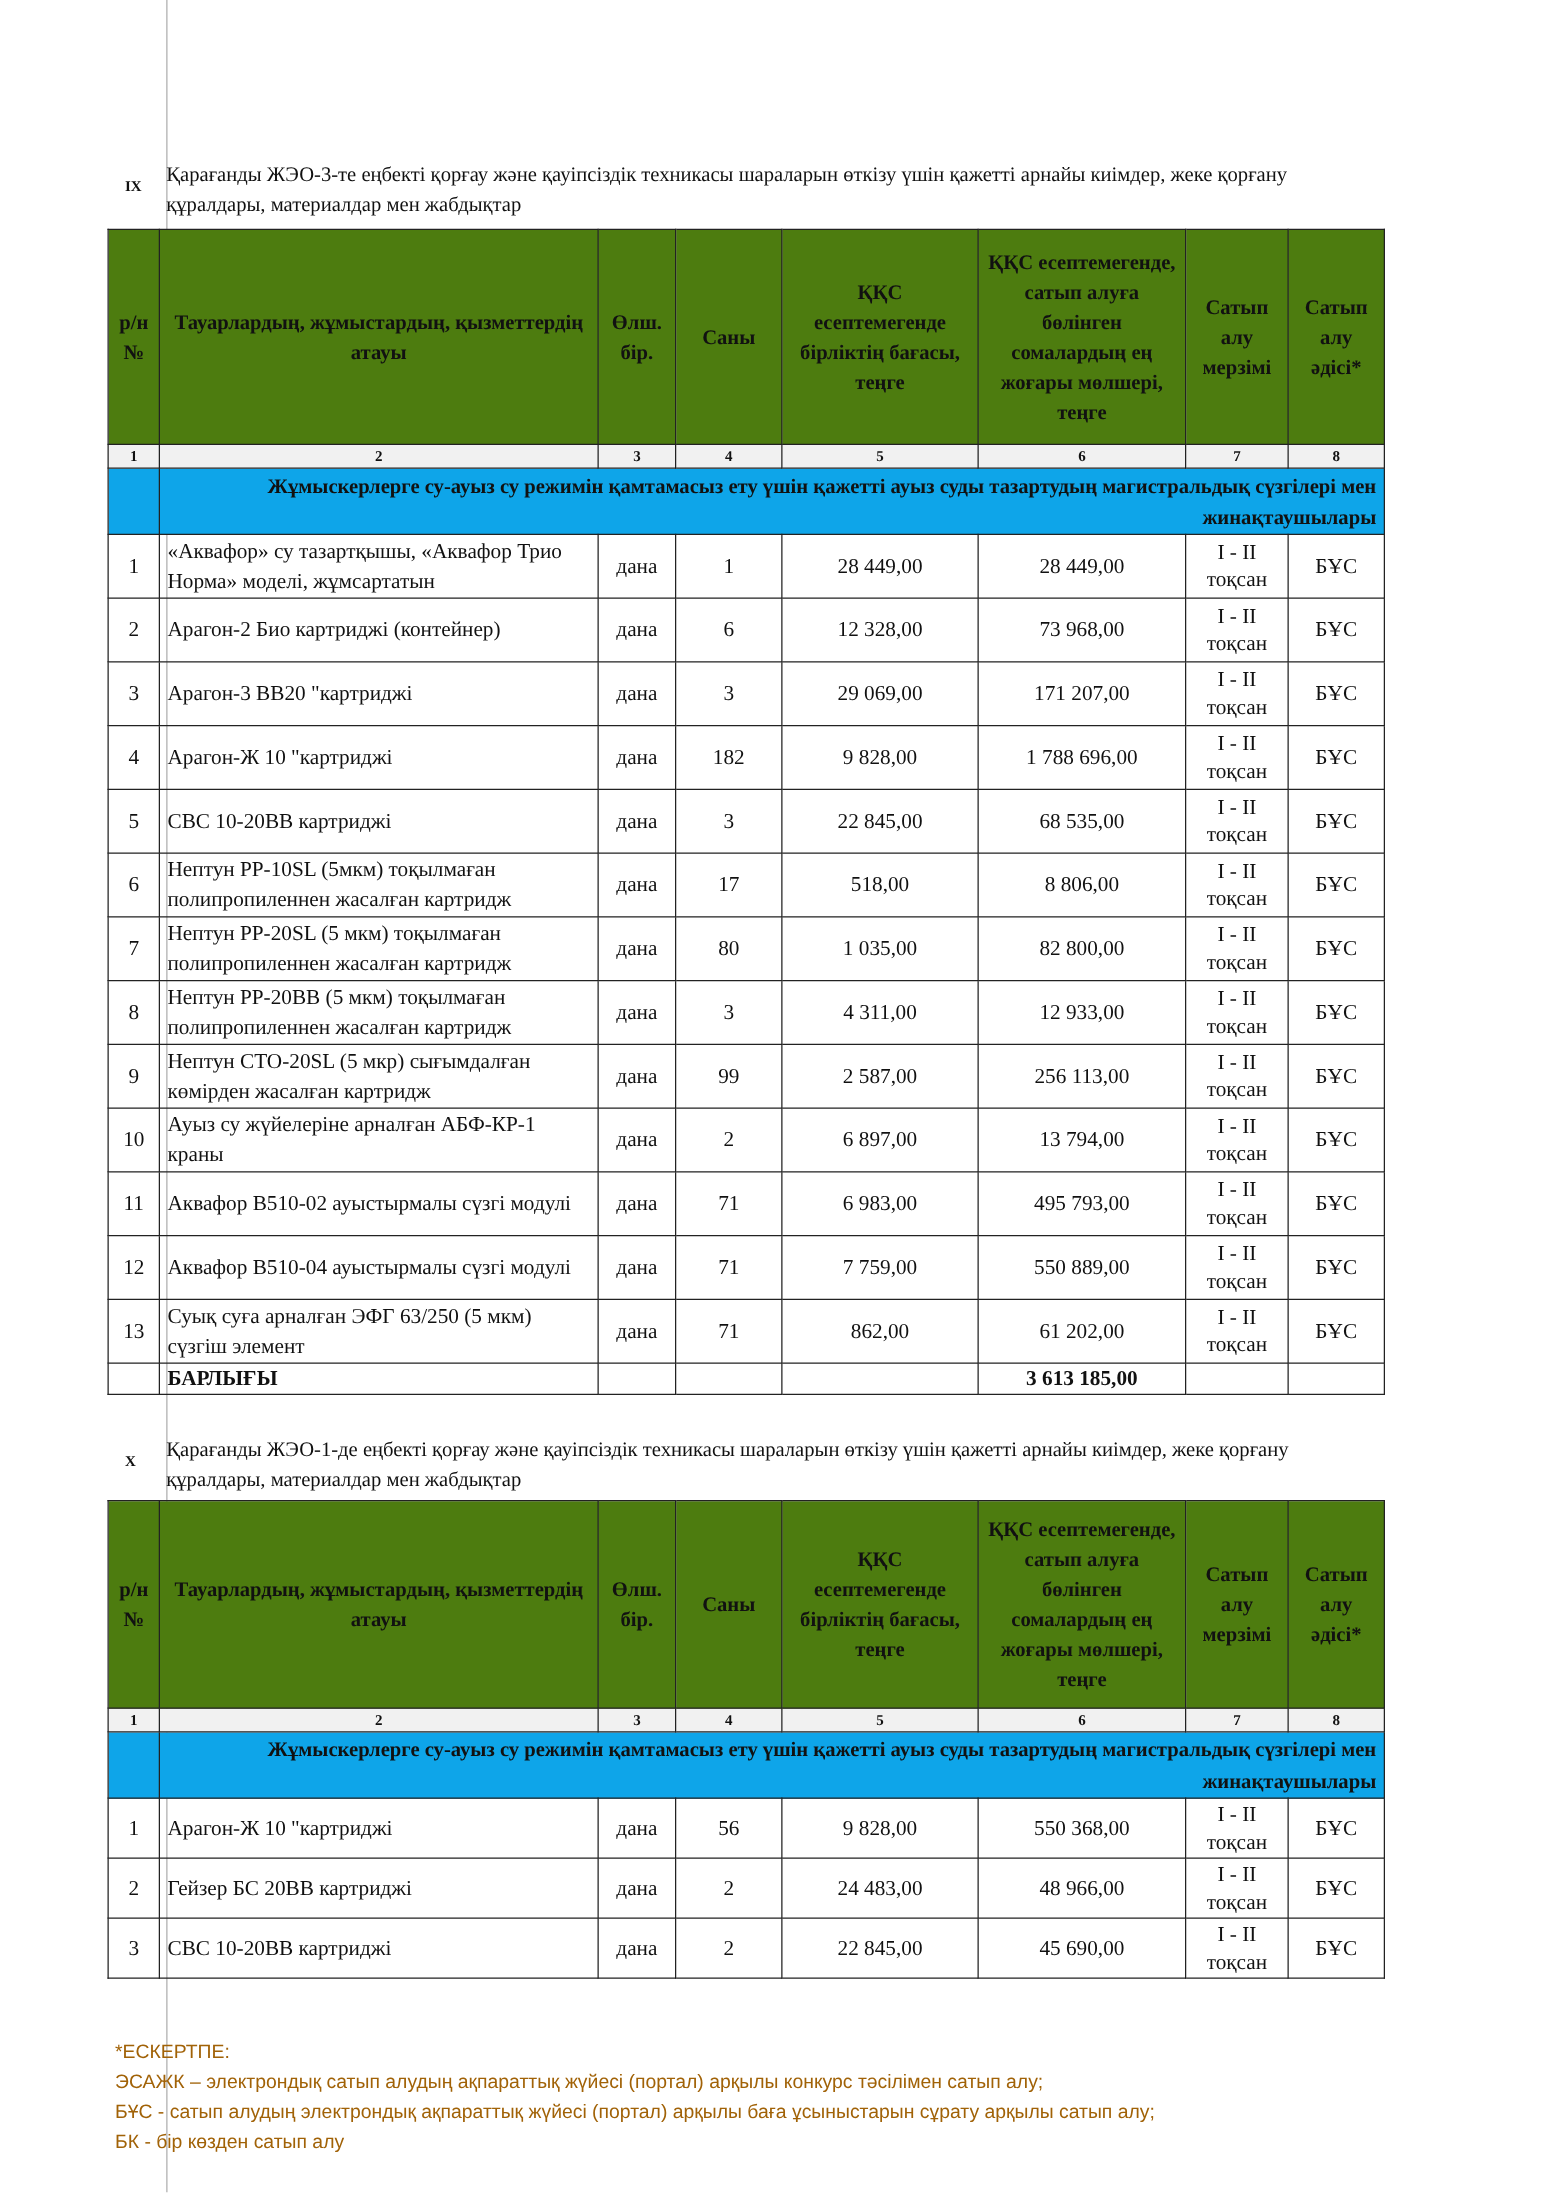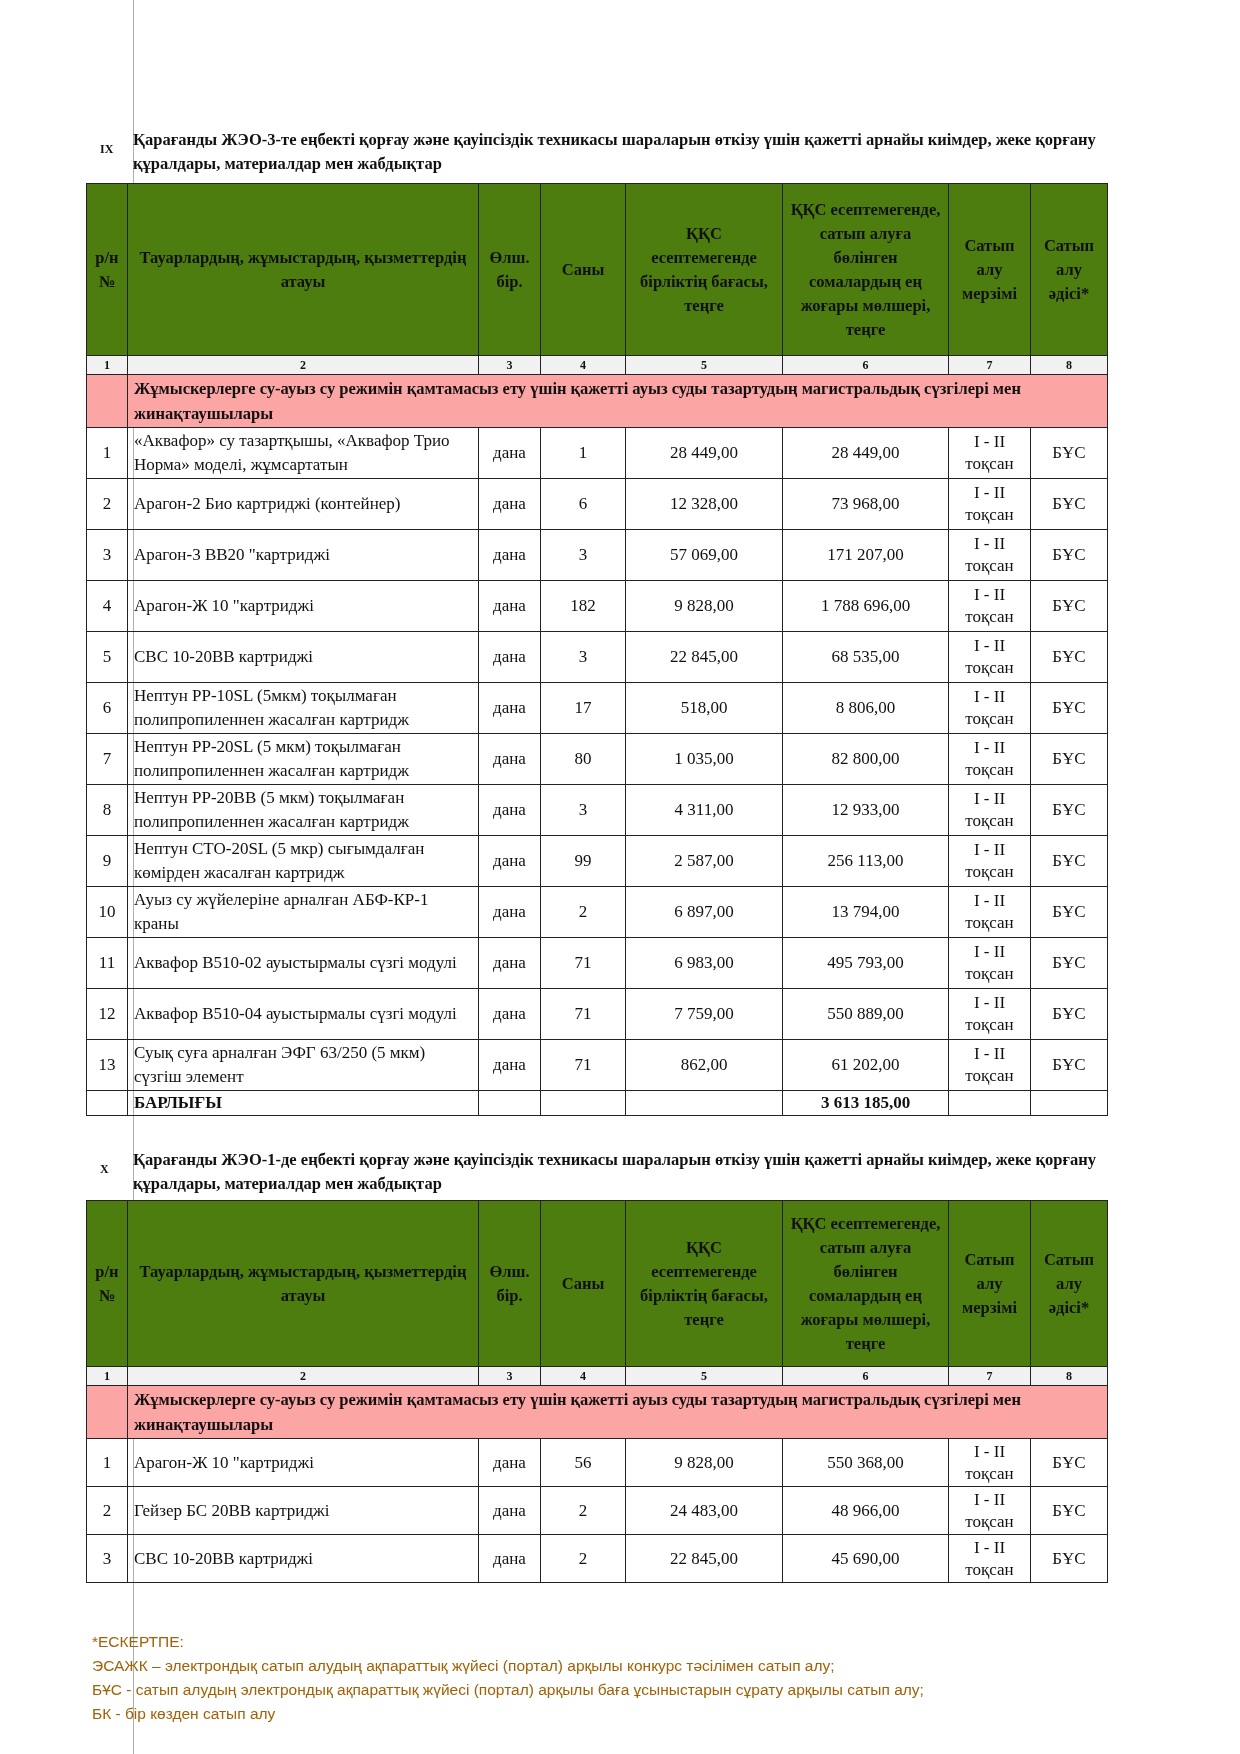--- a/index.html
+++ b/index.html
@@ -1,26 +1,26 @@
 <!DOCTYPE html>
 <html><head>
 <meta charset="utf-8">
 <style>
   html, body { margin:0; padding:0; }
   body { width:1240px; height:1754px; background:#ffffff; position:relative; overflow:hidden;
          font-family:"Liberation Serif", serif; color:#111; }
   .scanline { position:absolute; left:133px; top:0; width:1px; height:1754px; background:#9a9a9a; opacity:.8; }
   .section-head { position:absolute; left:86px; width:1030px; }
   .sec-num { position:absolute; left:14px; top:14px; font-size:12px; font-weight:bold; }
-  .sec-title { position:absolute; left:47px; top:0; font-size:16.5px; font-weight:bold; line-height:24px; width:980px; }
+  .sec-title { position:absolute; left:47px; top:0; font-size:16.5px; font-weight:normal; line-height:24px; width:980px; }
   table.grid { position:absolute; left:86px; width:1021px; border-collapse:collapse; table-layout:fixed; }
   table.grid td, table.grid th { border:1.5px solid #222; padding:0 6px; font-size:17px; vertical-align:middle; }
   table.grid th { background:#4d7c0f; font-weight:bold; text-align:center; line-height:24px; font-size:16.5px; }
   tr.numrow td { background:#f1f1f1; font-weight:bold; font-size:12px; text-align:center; height:18px; padding:0; }
-  tr.group td { background:#fca5a5; font-weight:bold; font-size:16.5px; line-height:25px; }
+  tr.group td { background:#0ea5e9; font-weight:bold; font-size:16.5px; line-height:25px;text-align:right; }
   td.c { text-align:center; }
   td.r { text-align:center; }
   td.name { line-height:24px; }
   td.period { text-align:center; font-size:16px; line-height:22px; padding:0 2px; }
   tr.total td { font-weight:bold; height:24px; }
   .footnote { position:absolute; left:92px; top:1630px; font-family:"Liberation Sans", sans-serif;
               font-size:15.5px; line-height:24px; color:#a16207; }
 </style>
 </head>
 <body>
@@ -88,21 +88,21 @@
         <td class="r">12 328,00</td>
         <td class="r">73 968,00</td>
         <td class="period">I - II тоқсан</td>
         <td class="c">БҰС</td>
       </tr>
       <tr style="height: 51px;">
         <td class="c">3</td>
         <td class="name">Арагон-3 ВВ20 "картриджі</td>
         <td class="c">дана</td>
         <td class="c">3</td>
-        <td class="r">57 069,00</td>
+        <td class="r">29 069,00</td>
         <td class="r">171 207,00</td>
         <td class="period">I - II тоқсан</td>
         <td class="c">БҰС</td>
       </tr>
       <tr style="height: 51px;">
         <td class="c">4</td>
         <td class="name">Арагон-Ж 10 "картриджі</td>
         <td class="c">дана</td>
         <td class="c">182</td>
         <td class="r">9 828,00</td>

